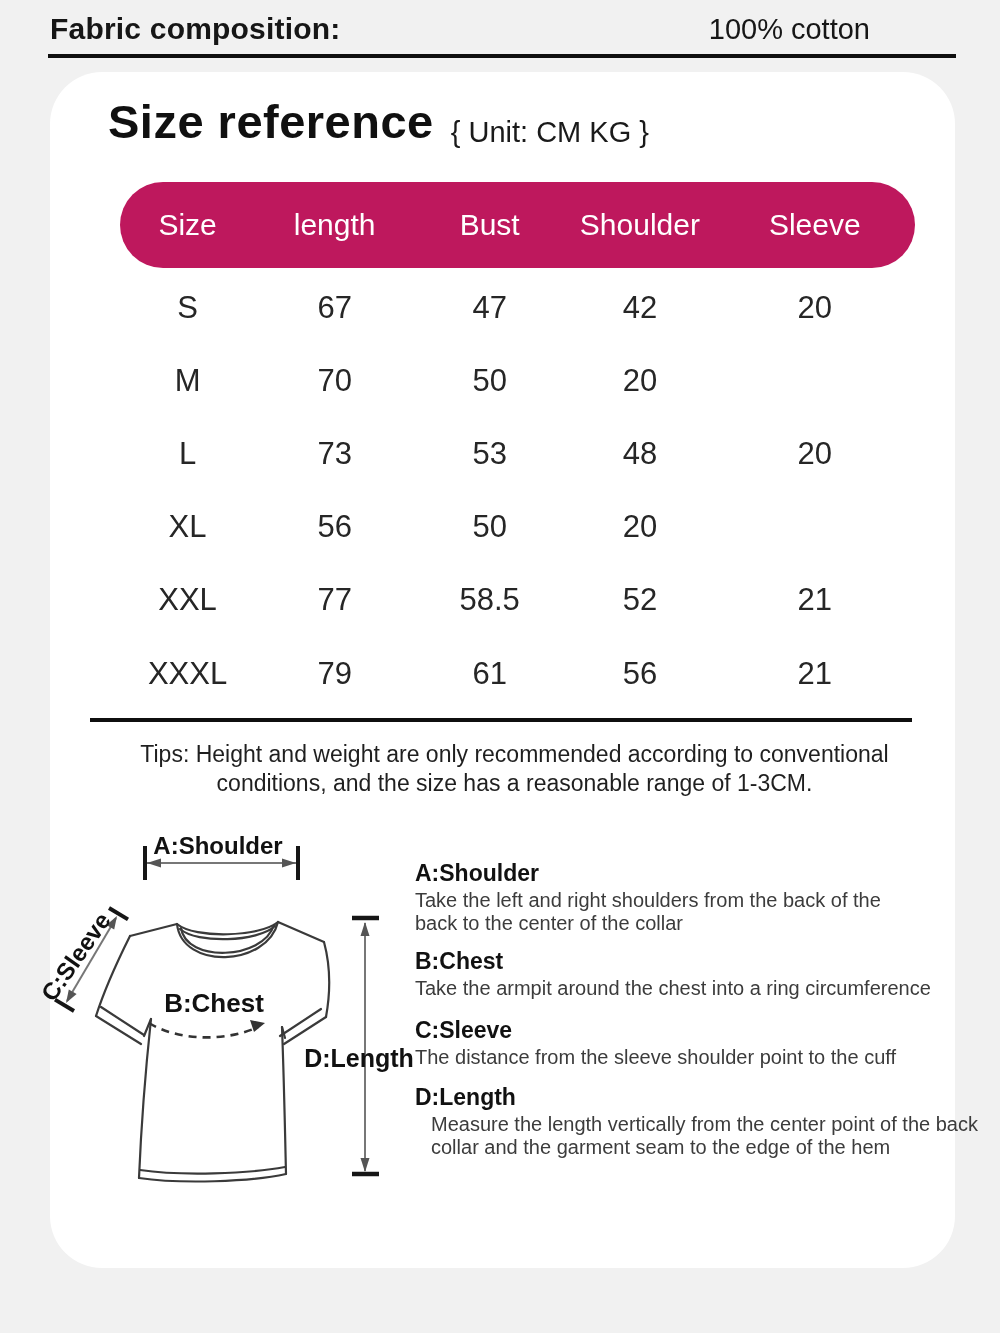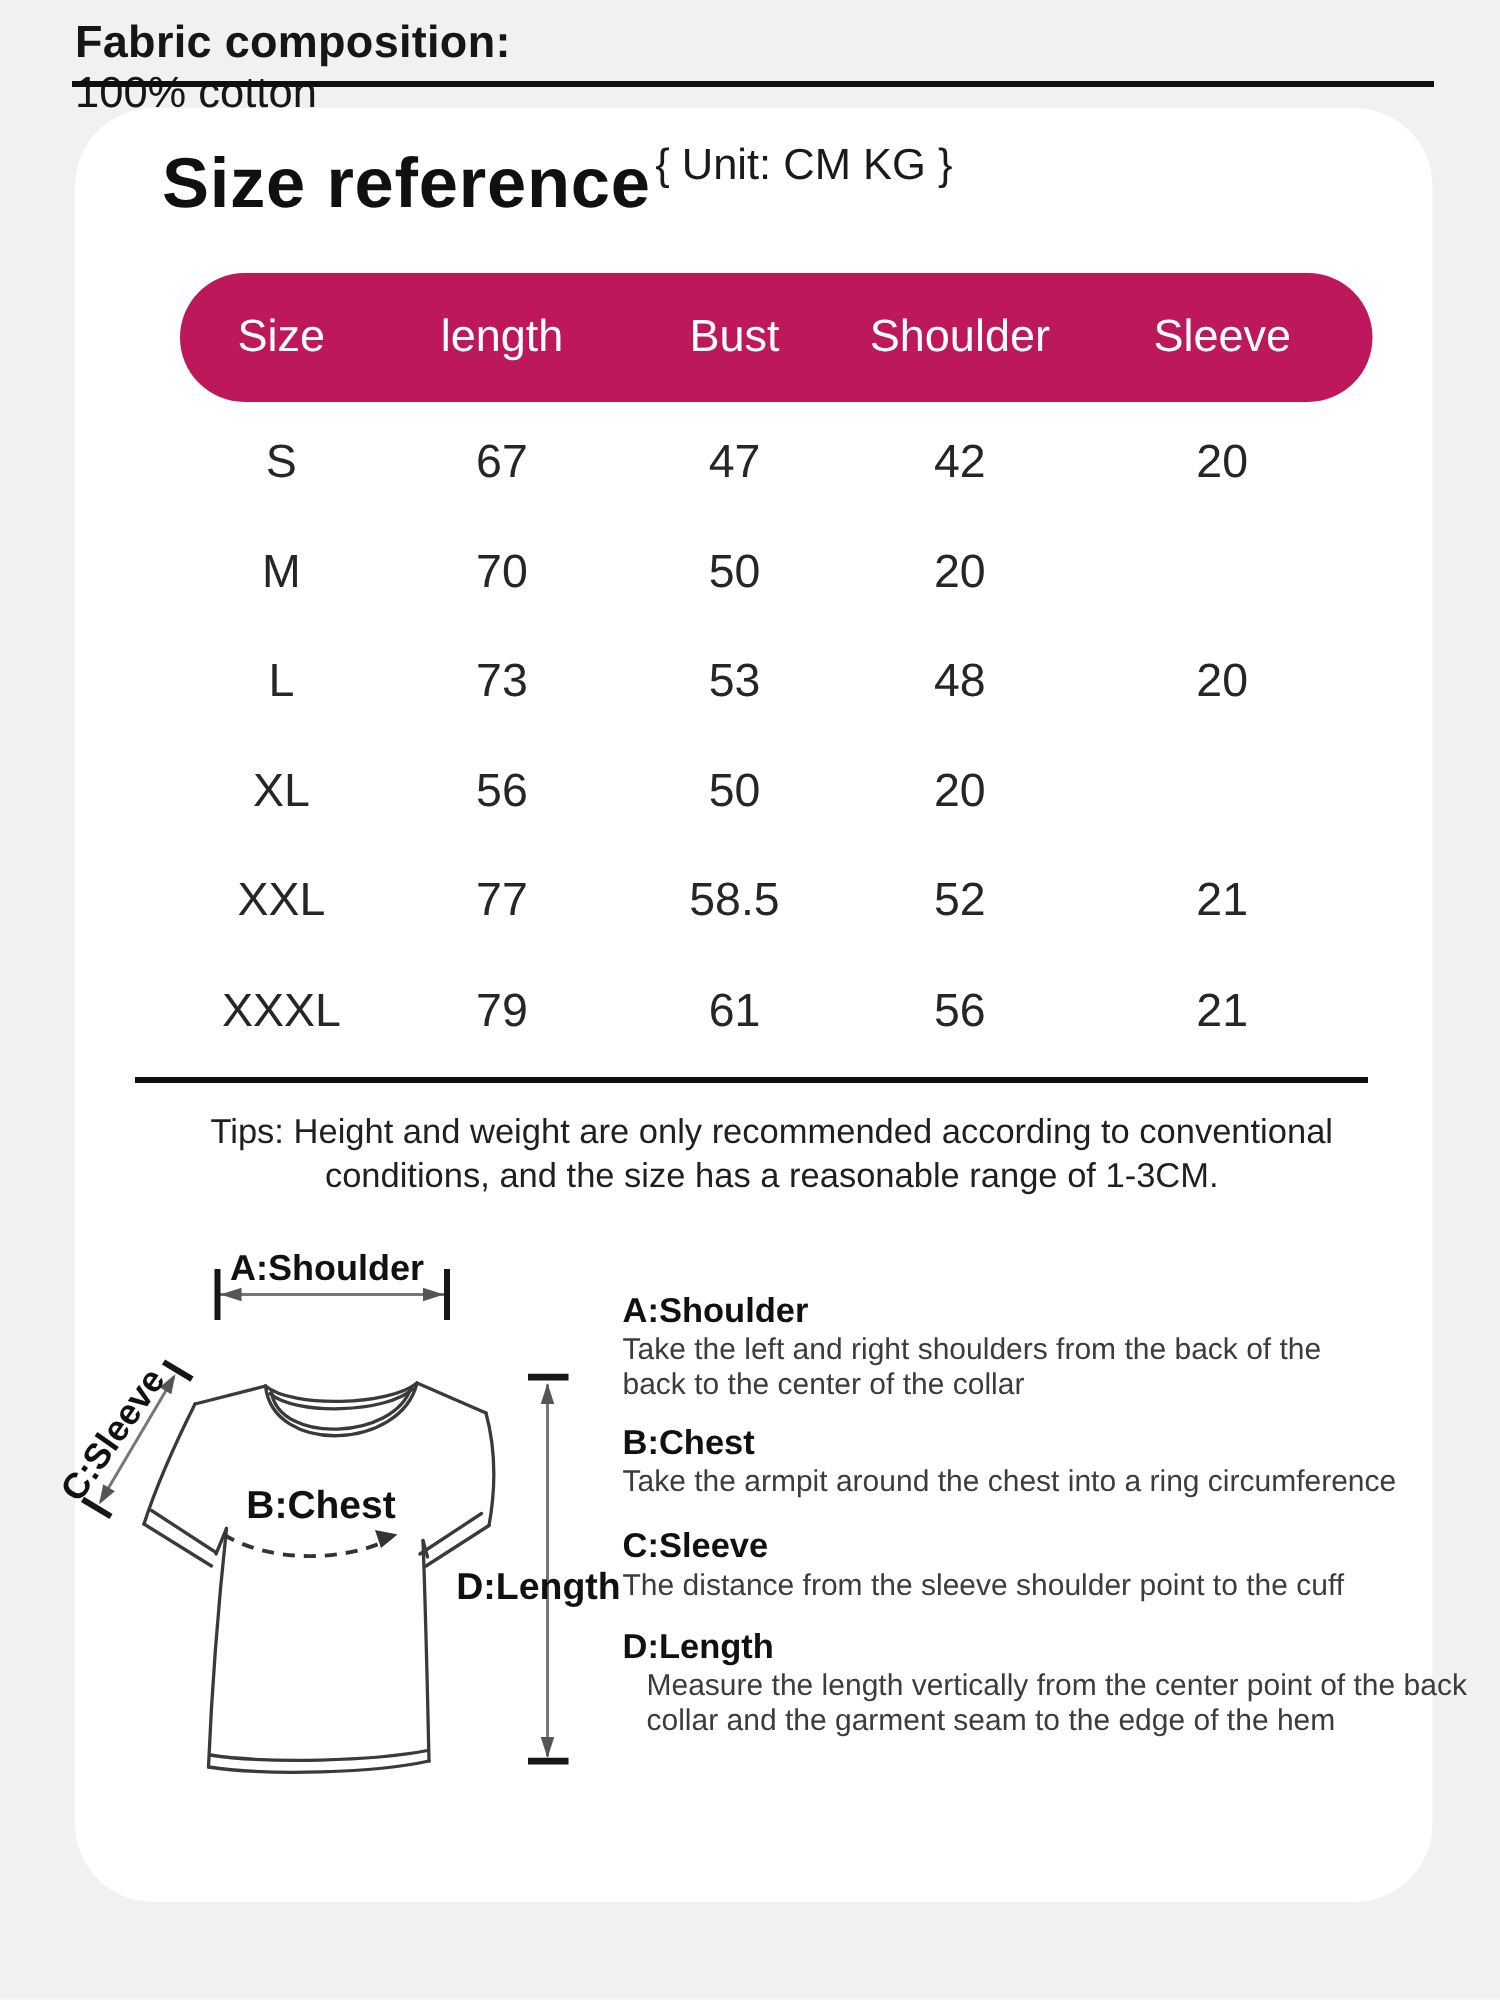--- a/index.html
+++ b/index.html
@@ -2,28 +2,28 @@
 <html><head>
 <meta charset="utf-8">
 <style>
   html,body { margin:0; padding:0; }
   body {
     width:1000px; height:1333px; position:relative;
     background:#f1f1f1; color:#161616;
     font-family:"Liberation Sans", sans-serif;
     overflow:hidden;
   }
-  .topbar { position:absolute; left:50px; top:12px; width:908px; display:flex; justify-content:space-between; align-items:baseline;flex-direction:column; }
+  .topbar { position:absolute; left:50px; top:12px; width:908px; display:flex; justify-content:space-between; align-items:baseline; }
   .topbar-label { font-size:30px; font-weight:bold; letter-spacing:0.2px; }
   .topbar-value { font-size:29px; margin-right:88px; }
   .topline { position:absolute; left:48px; top:54px; width:908px; height:4px; background:#0f0f0f; }
 
   .card { position:absolute; left:50px; top:72px; width:905px; height:1196px; background:#ffffff; border-radius:52px; }
 
-  .title-row { position:absolute; left:58px; top:22px; display:flex; align-items:flex-start; gap:3px; }
+  .title-row { position:absolute; left:58px; top:22px; display:flex; align-items:flex-end; gap:17px; }
   .size-title { font-size:47px; font-weight:bold; letter-spacing:0.5px; color:#101010; }
   .unit-note { font-size:29px; color:#1a1a1a; }
 
   .pill { position:absolute; left:70px; top:110px; width:795px; height:86px; background:#be185d; border-radius:43px;
           display:grid; grid-template-columns:17% 20% 19% 18.8% 25.2%; align-items:center; }
   .pill span { text-align:center; color:#ffffff; font-size:30px; }
 
   .trows { position:absolute; left:70px; top:199px; width:795px; }
   .trow { height:73.2px; display:grid; grid-template-columns:17% 20% 19% 18.8% 25.2%; align-items:center; }
   .trow span { text-align:center; font-size:31px; color:#262626; }

